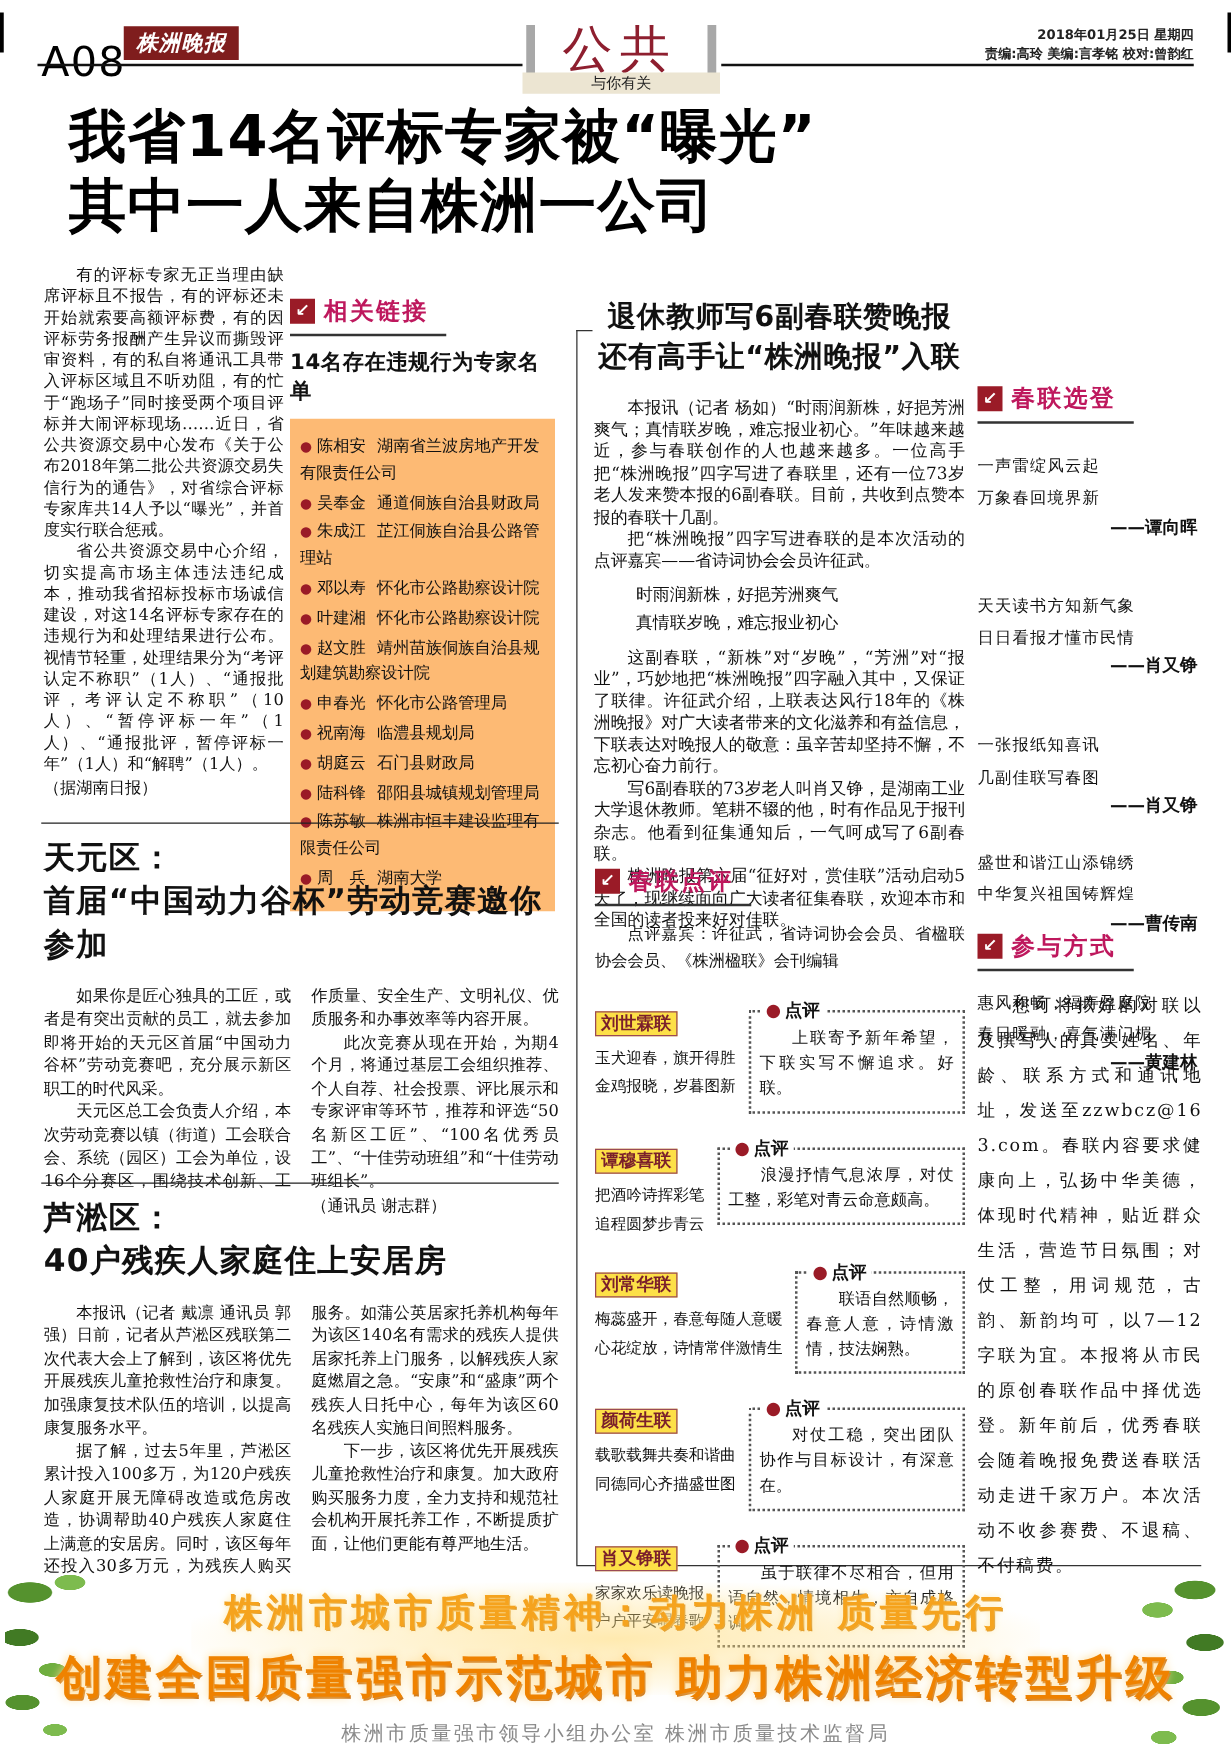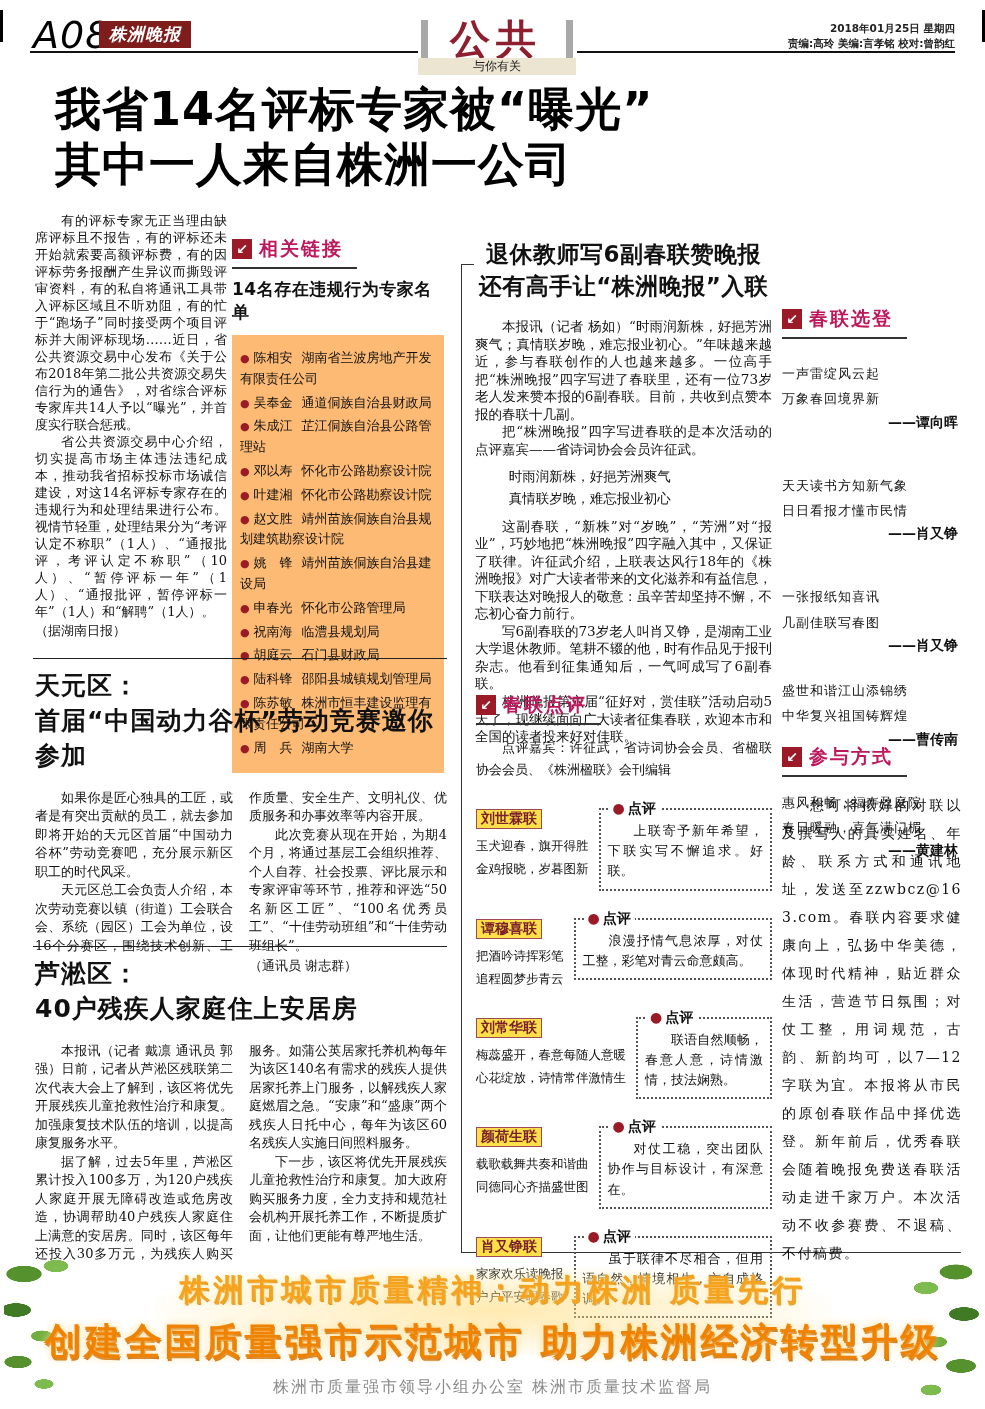--- a/index.html
+++ b/index.html
@@ -6,30 +6,30 @@
   html,body { background:#f2f2f2; }
   #page {
     position:relative; width:985px; height:1409px; margin:0 auto;
     background:#ffffff; overflow:hidden;
     font-family:"DejaVu Serif","Liberation Serif",serif; color:#111;
   }
   .abs { position:absolute; }
 
   
   .edge-tick { position:absolute; width:3px; height:32px; background:#000; top:10px; }
-  #hdr-pageno { left:33px; top:13px; font-family:"DejaVu Sans",sans-serif; font-size:38px; color:#000; letter-spacing:1px;font-style:italic; }
+  #hdr-pageno { left:33px; top:30px; font-family:"DejaVu Sans",sans-serif; font-size:33px; color:#000; letter-spacing:1px; }
   #hdr-logo { left:99px; top:21px; width:92px; height:27px; background:#7f1d1d; color:#fff;
     font-family:"DejaVu Serif",serif; font-weight:bold; font-style:italic; font-size:17px;
     display:flex; align-items:center; justify-content:center; letter-spacing:1px; }
   .hdr-rule { position:absolute; top:51px; height:2px; background:#111; }
   #rule-l { left:30px; width:388px; }
   #rule-r { left:577px; width:378px; }
   .sec-bar { position:absolute; top:20px; width:7px; height:39px; background:#a8a8a8; }
   #sec-title { left:426px; top:12px; width:140px; text-align:center;
-    font-family:"DejaVu Serif",serif; font-weight:bold; font-size:40px; color:#8e1f2f; letter-spacing:6px; }
+    font-family:"DejaVu Serif",serif; font-weight:normal; font-size:40px; color:#8e1f2f; letter-spacing:6px; }
   #sec-band { left:418px; top:58px; width:158px; height:17px; background:#ece5d2;
     font-family:"DejaVu Sans",sans-serif; font-size:12px; line-height:17px; text-align:center; color:#222; }
   #hdr-dates { right:30px; top:21px; text-align:right; font-family:"DejaVu Sans",sans-serif;
     font-size:10.5px; font-weight:bold; line-height:15px; color:#222; }
 
   
   #main-headline { left:55px; top:82px; width:880px; font-family:"DejaVu Sans",sans-serif;
     font-weight:900; font-size:46px; line-height:55px; color:#000; letter-spacing:1px; }
 
   
@@ -160,21 +160,20 @@
       <span class="tag-text">相关链接</span>
     </div>
     <div class="rel-title">14名存在违规行为专家名单</div>
     <div class="rel-box">
       <div class="expert"><span class="bullet">●</span><span class="name">陈相安</span><span>湖南省兰波房地产开发有限责任公司</span></div>
       <div class="expert"><span class="bullet">●</span><span class="name">吴奉金</span><span>通道侗族自治县财政局</span></div>
       <div class="expert"><span class="bullet">●</span><span class="name">朱成江</span><span>芷江侗族自治县公路管理站</span></div>
       <div class="expert"><span class="bullet">●</span><span class="name">邓以寿</span><span>怀化市公路勘察设计院</span></div>
       <div class="expert"><span class="bullet">●</span><span class="name">叶建湘</span><span>怀化市公路勘察设计院</span></div>
       <div class="expert"><span class="bullet">●</span><span class="name">赵文胜</span><span>靖州苗族侗族自治县规划建筑勘察设计院</span></div>
-      <div class="expert"><span class="bullet">●</span><span class="name">姚　锋</span><span>靖州苗族侗族自治县建设局</span></div>
       <div class="expert"><span class="bullet">●</span><span class="name">申春光</span><span>怀化市公路管理局</span></div>
       <div class="expert"><span class="bullet">●</span><span class="name">祝南海</span><span>临澧县规划局</span></div>
       <div class="expert"><span class="bullet">●</span><span class="name">胡庭云</span><span>石门县财政局</span></div>
       <div class="expert"><span class="bullet">●</span><span class="name">陆科锋</span><span>邵阳县城镇规划管理局</span></div>
       <div class="expert"><span class="bullet">●</span><span class="name">陈苏敏</span><span>株洲市恒丰建设监理有限责任公司</span></div>
       <div class="expert"><span class="bullet">●</span><span class="name">周　兵</span><span>湖南大学</span></div>
     </div>
   </div>
 
   <div class="pkg-line" style="left:461px; top:264px; width:1px; height:988px;"></div>

